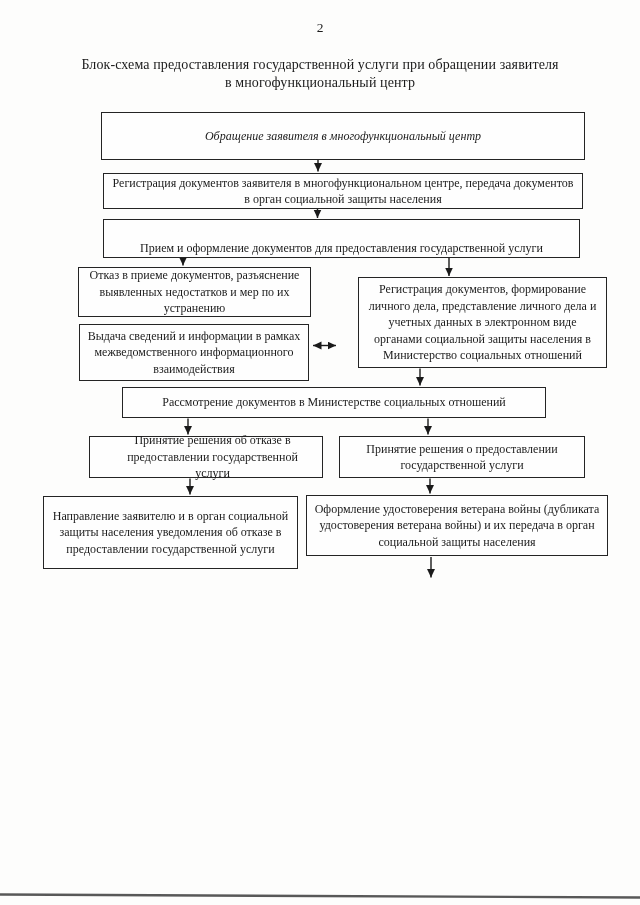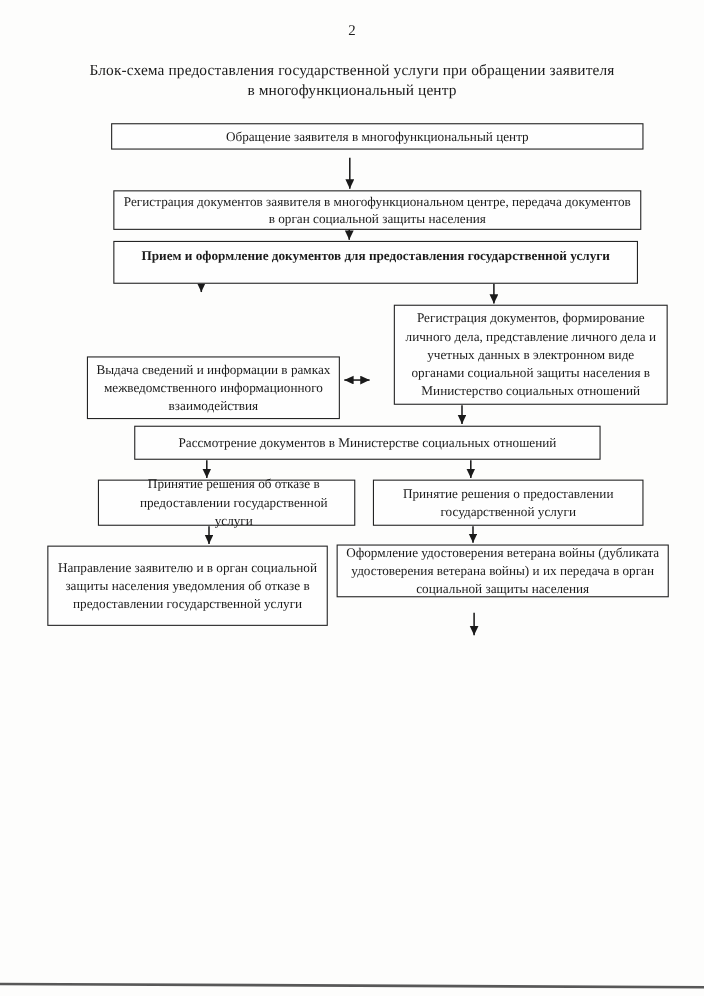--- a/index.html
+++ b/index.html
@@ -21,21 +21,21 @@
     text-align:center;font-size:14px;line-height:18px;
     letter-spacing:.1px;
   }
   .node{
     position:absolute;box-sizing:border-box;
     border:1.5px solid #242424;background:#fefefe;
     display:flex;align-items:center;justify-content:center;
     text-align:center;font-size:12px;line-height:16.4px;
     padding:1px 6px;color:#1b1b1b;
   }
-  .node.top{align-items:flex-start;padding-top:4px;font-weight:bold;}
+  .node.top{align-items:flex-start;padding-top:20px;}
   svg.overlay{
     position:absolute;left:0;top:0;width:640px;height:905px;
     pointer-events:none;
   }
 </style>
 </head>
 <body>
 
 <div class="page">
 
@@ -61,35 +61,36 @@
       <line x1="420" y1="368.5" x2="420" y2="385.5" marker-end="url(#ah)"></line>
       <line x1="188" y1="418.5" x2="188" y2="434.5" marker-end="url(#ah)"></line>
       <line x1="428" y1="418.5" x2="428" y2="434.5" marker-end="url(#ah)"></line>
       <line x1="190" y1="478.5" x2="190" y2="494.5" marker-end="url(#ah)"></line>
       <line x1="430" y1="478.5" x2="430" y2="493.5" marker-end="url(#ah)"></line>
       <line x1="431" y1="557" x2="431" y2="577.5" marker-end="url(#ah)"></line>
     </g>
     <line x1="0" y1="894.5" x2="640" y2="897.5" stroke="#585858" stroke-width="2.4"></line>
   </svg>
 
-  <div class="node" style="left:101px;top:112px;width:484px;height:24px;">Обращение заявителя в многофункциональный центр</div>
+  <div class="node" style="left:101px;top:112px;width:484px;height:48px;font-style:italic;">Обращение заявителя в многофункциональный центр</div>
 
   <div class="node" style="left:103px;top:173px;width:480px;height:36px;">Регистрация документов заявителя в многофункциональном центре, передача документов в орган социальной защиты населения</div>
 
   <div class="node top" style="left:103px;top:219px;width:477px;height:39px;">Прием и оформление документов для предоставления государственной услуги</div>
 
+  <div class="node" style="left:78px;top:267px;width:233px;height:50px;">Отказ в приеме документов, разъяснение выявленных недостатков и мер по их устранению</div>
 
   <div class="node" style="left:79px;top:324px;width:230px;height:57px;">Выдача сведений и информации в рамках межведомственного информационного взаимодействия</div>
 
   <div class="node" style="left:358px;top:277px;width:249px;height:91px;">Регистрация документов, формирование личного дела, представление личного дела и учетных данных в электронном виде органами социальной защиты населения в Министерство социальных отношений</div>
 
   <div class="node" style="left:122px;top:387px;width:424px;height:31px;">Рассмотрение документов в Министерстве социальных отношений</div>
 
   <div class="node" style="left:89px;top:436px;width:234px;height:42px;padding-left:19px;">Принятие решения об отказе в предоставлении государственной услуги</div>
 
   <div class="node" style="left:339px;top:436px;width:246px;height:42px;">Принятие решения о предоставлении государственной услуги</div>
 
   <div class="node" style="left:43px;top:496px;width:255px;height:73px;">Направление заявителю и в орган социальной защиты населения уведомления об отказе в предоставлении государственной услуги</div>
 
-  <div class="node" style="left:306px;top:495px;width:302px;height:48px;">Оформление удостоверения ветерана войны (дубликата удостоверения ветерана войны) и их передача в орган социальной защиты населения</div>
+  <div class="node" style="left:306px;top:495px;width:302px;height:61px;">Оформление удостоверения ветерана войны (дубликата удостоверения ветерана войны) и их передача в орган социальной защиты населения</div>
 
 
 </div>
 
 </body></html>

